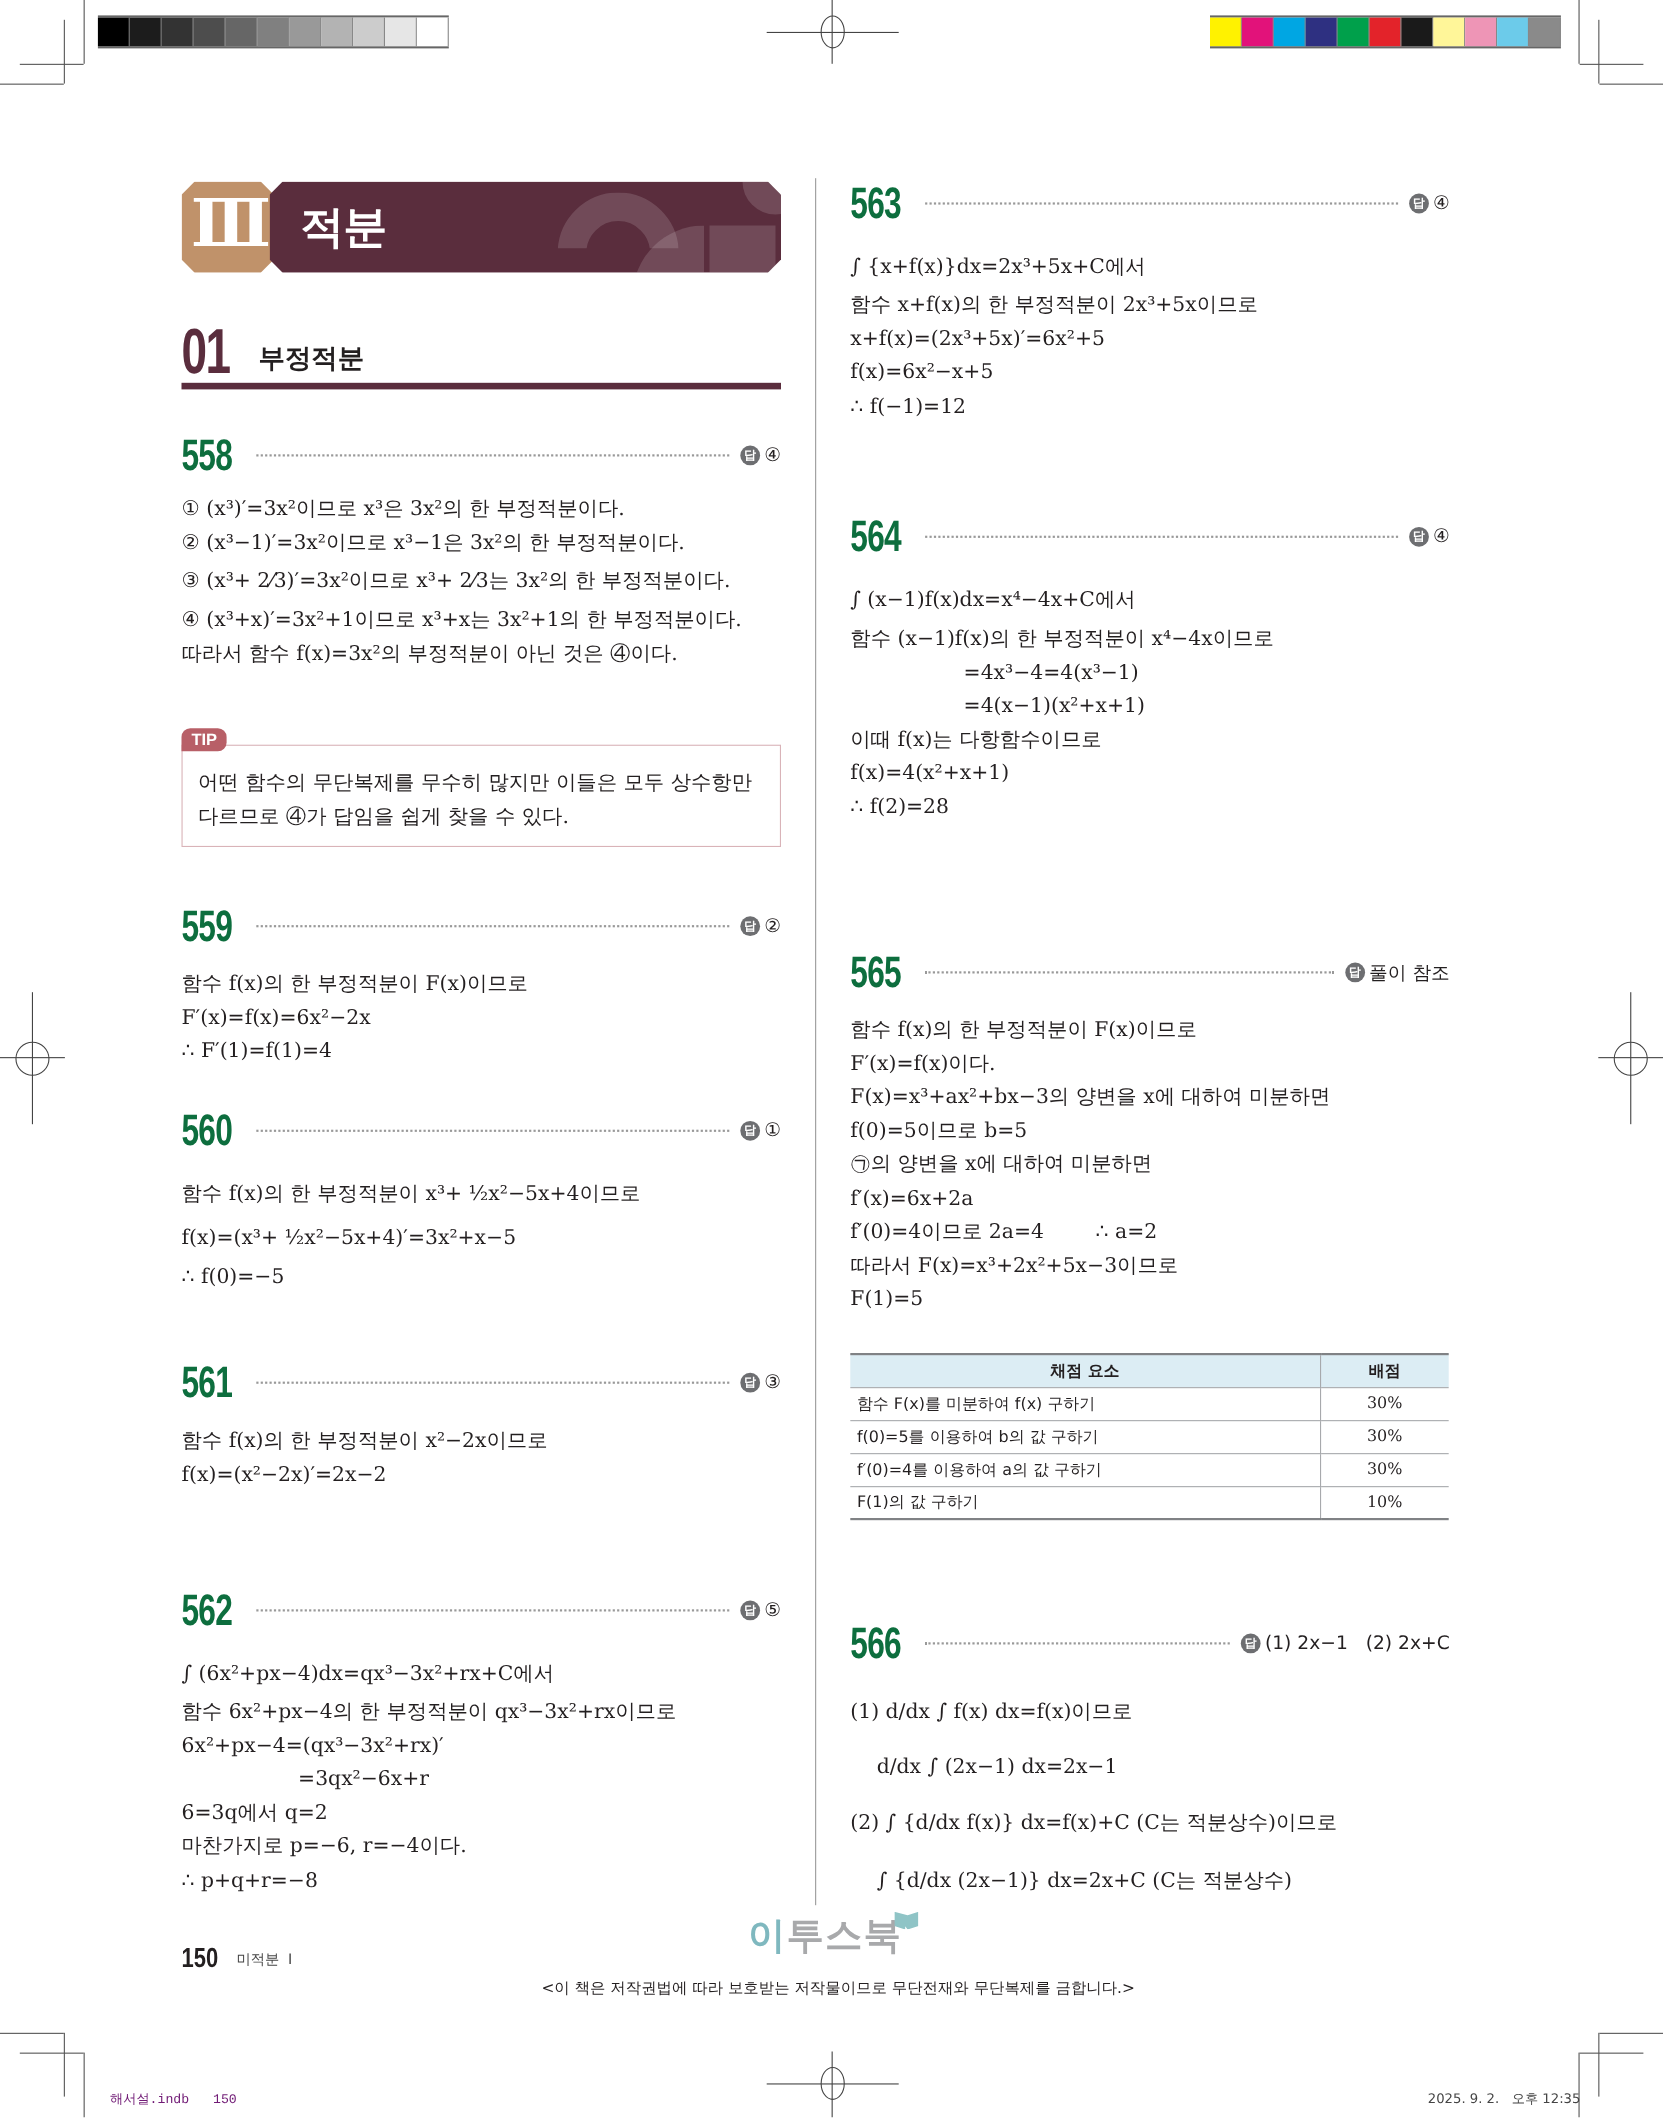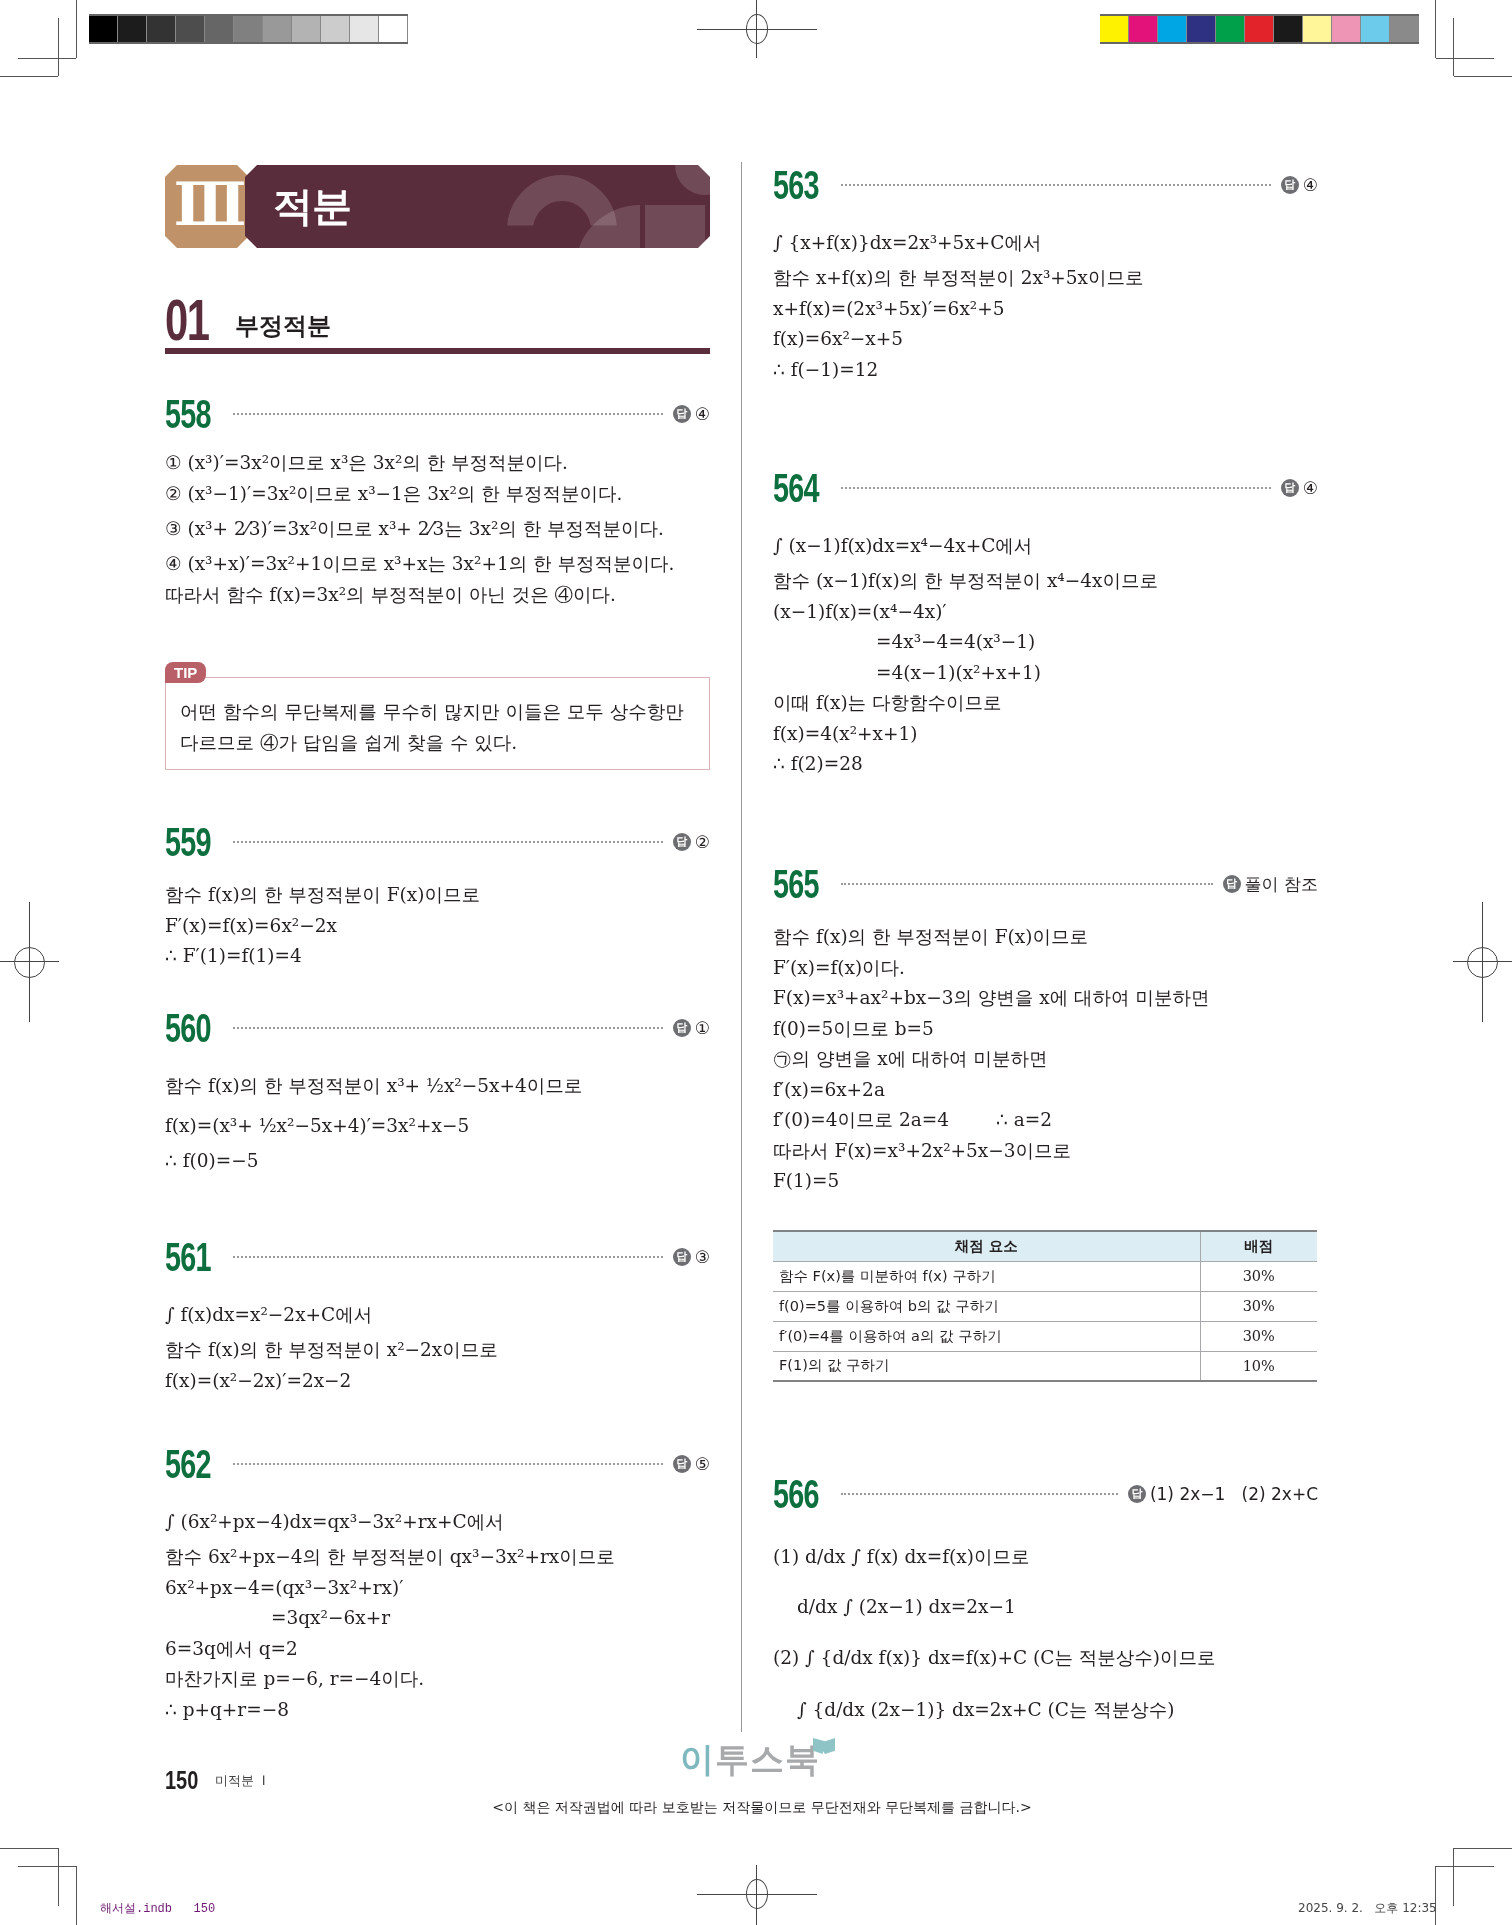--- a/index.html
+++ b/index.html
@@ -223,21 +223,20 @@
 <div class="prob" style="left:165px;top:1235px;width:545px;">
   <div class="prob-head">
     <span class="prob-num">561</span>
     <span class="prob-dots"></span>
     <span class="prob-answer">
       <span class="ans-badge">답</span>
       <span class="ans-text">③</span>
     </span>
   </div>
   <div class="prob-body">
-    <span class="ln tall">∫ f(x)dx=x²−2x+C에서</span>
     <span class="ln">함수 f(x)의 한 부정적분이 x²−2x이므로</span>
     <span class="ln">f(x)=(x²−2x)′=2x−2</span>
   </div>
 </div>
 
 <div class="prob" style="left:165px;top:1442px;width:545px;">
   <div class="prob-head">
     <span class="prob-num">562</span>
     <span class="prob-dots"></span>
     <span class="prob-answer">
@@ -279,21 +278,20 @@
     <span class="prob-num">564</span>
     <span class="prob-dots"></span>
     <span class="prob-answer">
       <span class="ans-badge">답</span>
       <span class="ans-text">④</span>
     </span>
   </div>
   <div class="prob-body">
     <span class="ln tall">∫ (x−1)f(x)dx=x⁴−4x+C에서</span>
     <span class="ln">함수 (x−1)f(x)의 한 부정적분이 x⁴−4x이므로</span>
-    <span class="ln">(x−1)f(x)=(x⁴−4x)′</span>
     <span class="ln indent2">=4x³−4=4(x³−1)</span>
     <span class="ln indent2">=4(x−1)(x²+x+1)</span>
     <span class="ln">이때 f(x)는 다항함수이므로</span>
     <span class="ln">f(x)=4(x²+x+1)</span>
     <span class="ln">∴ f(2)=28</span>
   </div>
 </div>
 
 <div class="prob" style="left:773px;top:862px;width:545px;">
   <div class="prob-head">

